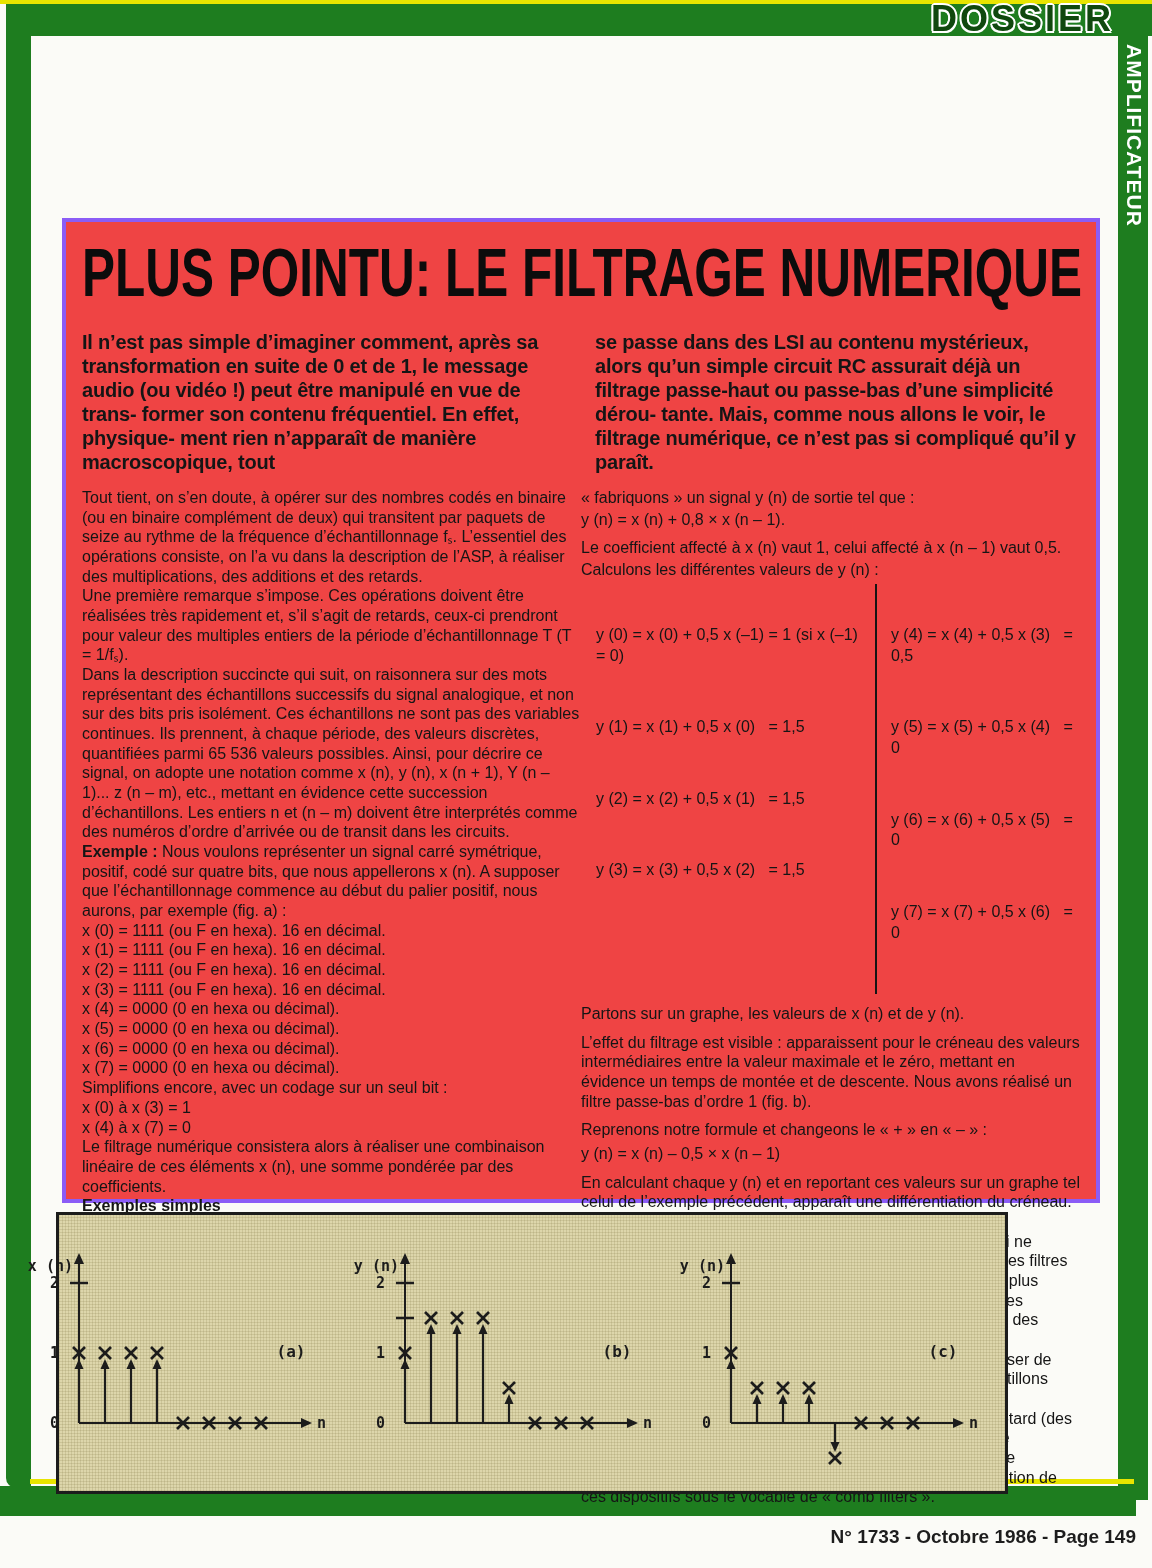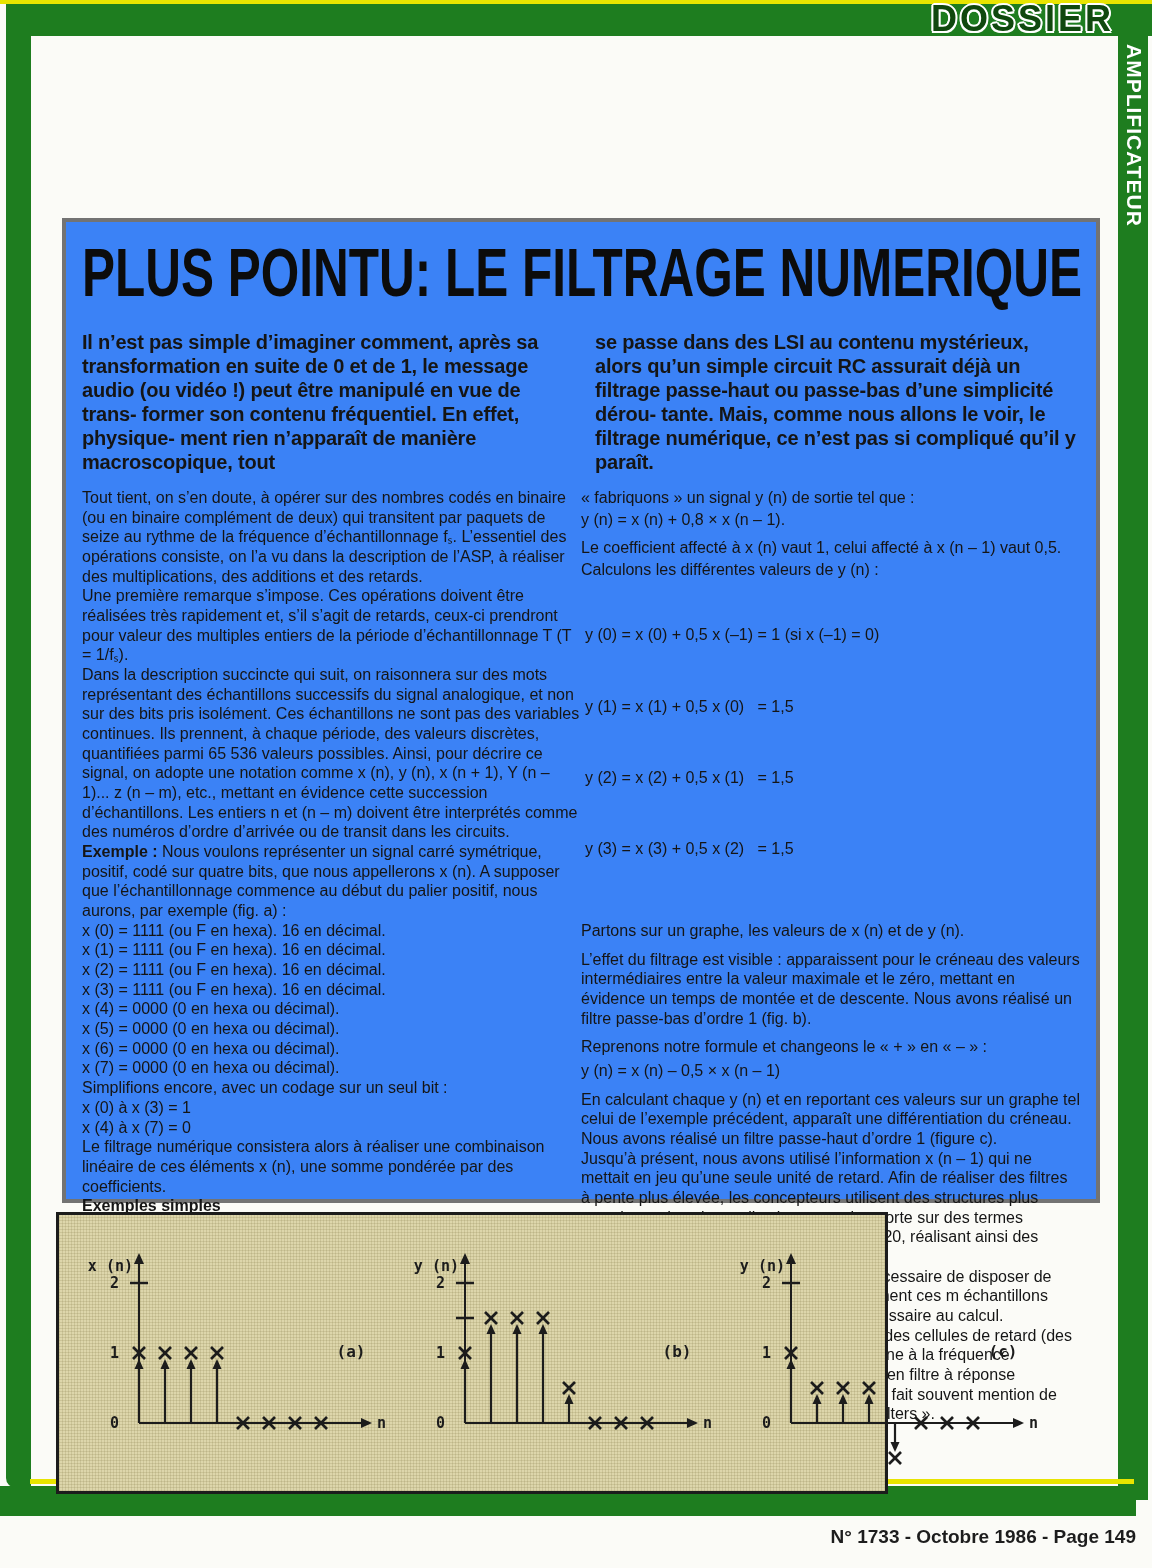--- a/index.html
+++ b/index.html
@@ -21,48 +21,48 @@
       -1.5px -1.5px #fff,1.5px -1.5px #fff,-1.5px 1.5px #fff,1.5px 1.5px #fff;
   }
   .amplificateur{
     position:absolute;right:6px;top:44px;width:27px;
     writing-mode:vertical-rl;text-orientation:mixed;
     font-size:21px;font-weight:bold;color:#ffffff;letter-spacing:1px;white-space:nowrap;
   }
   
   .article-panel{
     position:absolute;left:62px;top:218px;width:1038px;height:985px;
-    background:#3b82f6;border:4px solid #737373;box-sizing:border-box;
+    background:#ef4444;border:4px solid #8b5cf6;box-sizing:border-box;
     padding:10px 16px 0 16px;
   }
   .headline-svg{display:block;margin:2px auto 4px auto;}
   .intro-row{display:flex;gap:28px;margin-top:20px;}
   .intro-col{flex:1;font-size:20px;font-weight:bold;line-height:1.2;letter-spacing:-0.2px;}
   .body-row{display:flex;margin-top:14px;}
   .body-col{flex:1;font-size:16px;line-height:1.23;}
   .body-col p{margin:0;}
   .left-col p{margin:0;}
   .right-col p{margin:0 0 9px 0;}
   .mono-line{margin:0;}
   .bold{font-weight:bold;}
   .subhead{font-weight:bold;margin-top:9px;}
-  .eq-row{display:flex;margin:4px 0 10px 4px;}
+  .eq-row{display:flex;margin:4px 0 10px 15px;}
   .eq-col{white-space:pre-wrap;line-height:1.3;}
   .eq-col.rightside{border-left:2.5px solid #151515;margin-left:12px;padding-left:14px;}
   .eq-line{margin:0;}
   .formula{margin:0 0 9px 0;}
   
   .figure-panel{
-    position:absolute;left:56px;top:1212px;width:832px;height:282px;
+    position:absolute;left:56px;top:1212px;width:952px;height:282px;
     box-sizing:border-box;border:3px solid #1c1c1c;
     background-color:#ddd6ab;
     background-image:
       repeating-linear-gradient(0deg, rgba(135,125,75,0.20) 0 1px, transparent 1px 3px),
       repeating-linear-gradient(90deg, rgba(135,125,75,0.20) 0 1px, transparent 1px 3px);
-    display:flex;justify-content:flex-start;align-items:flex-start;
+    display:flex;justify-content:flex-end;align-items:flex-start;
     padding:2px 14px;
   }
   
   .footer{
     position:absolute;right:16px;top:1526px;font-size:19px;font-weight:bold;color:#1d1d1d;
   }
 </style>
 </head>
 <body>
 
@@ -112,20 +112,26 @@
       <p style="margin-bottom:2px">« fabriquons » un signal y (n) de sortie tel que :</p>
       <p class="formula">y (n) = x (n) + 0,8 × x (n – 1).</p>
       <p style="margin-bottom:2px">Le coefficient affecté à x (n) vaut 1, celui affecté à x (n – 1) vaut 0,5.</p>
       <p style="margin-bottom:0">Calculons les différentes valeurs de y (n) :</p>
       <div class="eq-row">
         <div class="eq-col">
           <p class="eq-line">y (0) = x (0) + 0,5 x (–1) = 1 (si x (–1) = 0)</p>
           <p class="eq-line">y (1) = x (1) + 0,5 x (0)   = 1,5</p>
           <p class="eq-line">y (2) = x (2) + 0,5 x (1)   = 1,5</p>
           <p class="eq-line">y (3) = x (3) + 0,5 x (2)   = 1,5</p>
+        </div>
+        <div class="eq-col rightside">
+          <p class="eq-line">y (4) = x (4) + 0,5 x (3)   = 0,5</p>
+          <p class="eq-line">y (5) = x (5) + 0,5 x (4)   = 0</p>
+          <p class="eq-line">y (6) = x (6) + 0,5 x (5)   = 0</p>
+          <p class="eq-line">y (7) = x (7) + 0,5 x (6)   = 0</p>
         </div>
       </div>
       <p>Partons sur un graphe, les valeurs de x (n) et de y (n).</p>
       <p>L’effet du filtrage est visible : apparaissent pour le créneau des valeurs intermédiaires entre la valeur maximale et le zéro, mettant en évidence un temps de montée et de descente. Nous avons réalisé un filtre passe-bas d’ordre 1 (fig. b).</p>
       <p style="margin-bottom:4px">Reprenons notre formule et changeons le « + » en « – » :</p>
       <p class="formula">y (n) = x (n) – 0,5 × x (n – 1)</p>
       <p style="margin-bottom:0">En calculant chaque y (n) et en reportant ces valeurs sur un graphe tel celui de l’exemple précédent, apparaît une différentiation du créneau. Nous avons réalisé un filtre passe-haut d’ordre 1 (figure c).</p>
       <p style="margin-bottom:0">Jusqu’à présent, nous avons utilisé l’information x (n – 1) qui ne mettait en jeu qu’une seule unité de retard. Afin de réaliser des filtres à pente plus élevée, les concepteurs utilisent des structures plus complexes dans lesquelles la sommation porte sur des termes d’indice n – m, ne pouvant atteindre 10 ou 20, réalisant ainsi des filtres d’ordre élevé.</p>
       <p style="margin-bottom:0">Dans ce cas, il est bien évident qu’il est nécessaire de disposer de mémoires contenant m cases qui maintiennent ces m échantillons jusqu’à l’arrivée du dernier échantillon nécessaire au calcul.</p>
       <p>Mais il faut également savoir que chacune des cellules de retard (des registres à décalage dont l’horloge fonctionne à la fréquence d’échantillonnage) se comporte également en filtre à réponse périodique. La bibliographie anglo-saxonne fait souvent mention de ces dispositifs sous le vocable de « comb filters ».</p>

